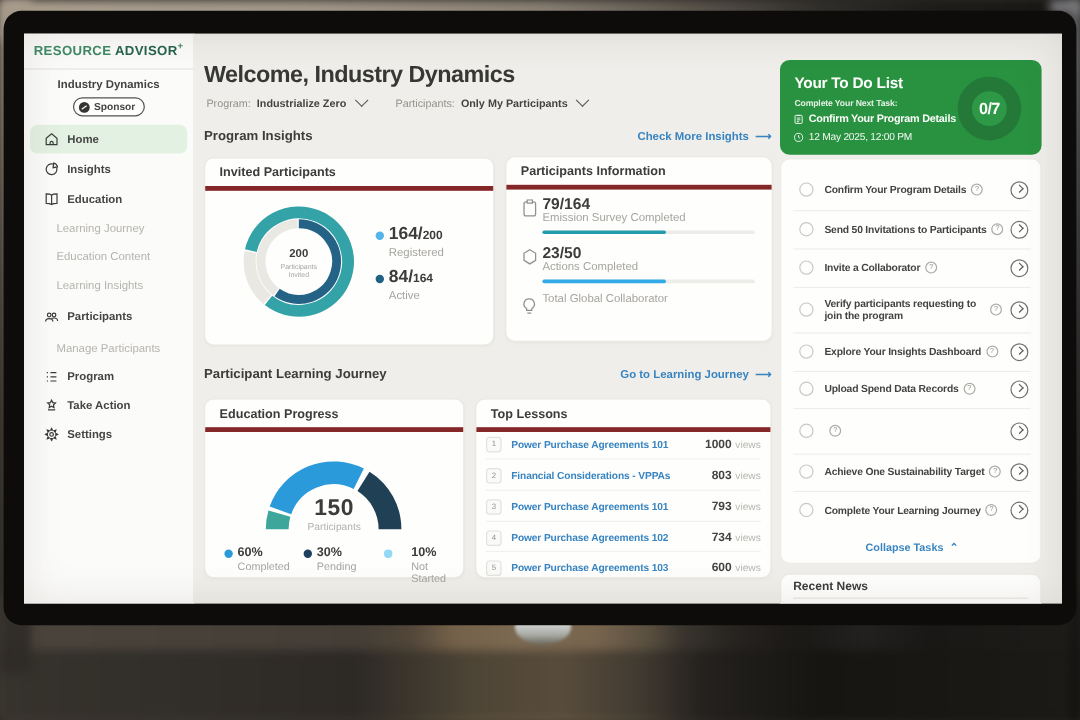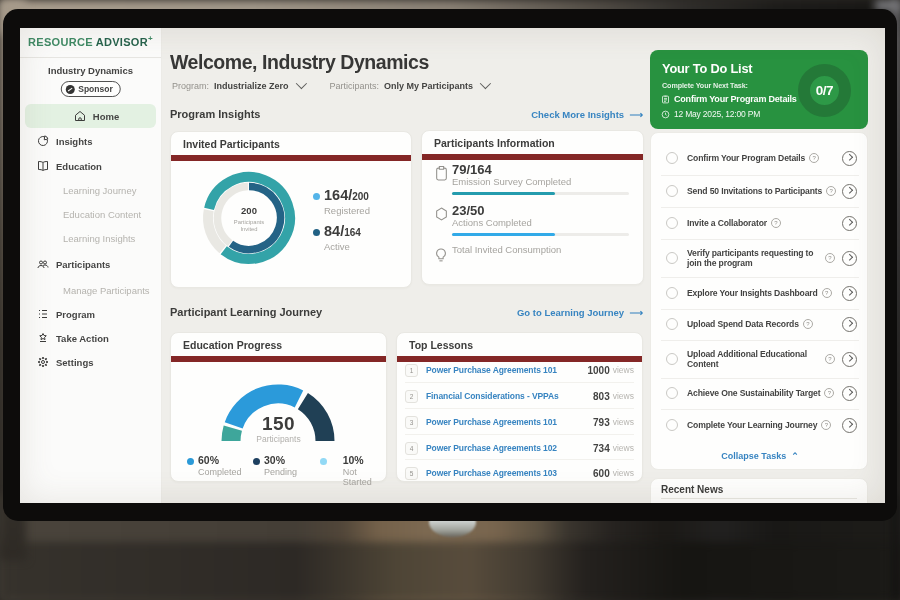--- a/index.html
+++ b/index.html
@@ -28,36 +28,36 @@
   .side-div{position:absolute;left:0;top:29px;width:141px;border-top:1px solid #e7e6e3;}
   .org{position:absolute;left:0;top:37px;width:141px;text-align:center;font-size:9.5px;font-weight:bold;color:#3a3a3a;}
   .pill{position:absolute;left:50%;transform:translateX(-50%);top:53px;height:14px;border:1.2px solid #4a4a4a;border-radius:9px;
     display:flex;align-items:center;padding:0 7px 0 4px;background:#fff;}
   .pill .dot{width:9px;height:9px;border-radius:50%;background:#2b2b2b;margin-right:4px;position:relative;}
   .pill .dot:after{content:"";position:absolute;left:2px;top:4px;width:5px;height:1.4px;background:#fff;transform:rotate(-35deg);}
   .pill .t{font-size:8.5px;color:#3a3a3a;font-weight:bold;}
   .menu{position:absolute;left:0;top:76px;width:141px;}
   .mi{position:relative;height:24px;display:flex;align-items:center;padding-left:17px;font-size:9.5px;font-weight:bold;color:#3c3c3c;}
   .mi.active{background:#e3f2e3;border-radius:6px;margin:0 5px;padding-left:12px;}
-  .menu .mi:nth-child(1){height:26px;justify-content:center;}.menu .mi:nth-child(2){height:26px;}.menu .mi:nth-child(7){height:28px;}.menu .mi:nth-child(12){height:28px;}
+  .menu .mi:nth-child(1){height:26px;}.menu .mi:nth-child(2){height:26px;}.menu .mi:nth-child(7){height:28px;}.menu .mi:nth-child(12){height:28px;}
   .mi svg{margin-right:7px;flex:0 0 auto;}
-  .mi.sub{font-weight:normal;color:#b3b1ad;padding-left:43px;}
+  .mi.sub{font-weight:normal;color:#b3b1ad;padding-left:27px;}
 
   
   .main{position:absolute;left:150px;top:0;width:472px;height:475px;}
   h1{margin:0;position:absolute;left:0;top:23px;font-size:19.5px;color:#2e2e2e;letter-spacing:-.45px;}
   .controls{position:absolute;left:2px;top:53px;font-size:9px;color:#8f8d89;display:flex;align-items:center;}
   .controls b{color:#3a3a3a;margin-left:5px;}
   .chev{display:inline-block;width:7px;height:7px;border-right:1.6px solid #555;border-bottom:1.6px solid #555;transform:rotate(45deg) translateY(-2px);margin:0 0 2px 7px;}
   .sec{position:absolute;width:472px;display:flex;justify-content:space-between;align-items:center;}
   .sec .h{font-size:11px;font-weight:bold;color:#333;}
   .link{font-size:9.5px;font-weight:bold;color:#2e7fc0;}
   .link .arr{font-weight:bold;letter-spacing:-1px;}
   .card{position:absolute;background:#fff;border:1px solid #e9e8e4;border-radius:8px;box-shadow:0 1px 2px rgba(0,0,0,.03);}
-  .card .ch{height:23px;line-height:24px;padding-left:12px;font-size:10.5px;font-weight:bold;color:#333;border-bottom:6px solid #7f1d1d;}
+  .card .ch{height:23px;line-height:24px;padding-left:12px;font-size:10.5px;font-weight:bold;color:#333;border-bottom:4px solid #7f1d1d;}
 
   
   .legend-row{display:flex;align-items:flex-start;}
   .ldot{width:7px;height:7px;border-radius:50%;margin:5px 4px 0 0;}
   .big{font-size:14.5px;font-weight:bold;color:#333;line-height:15px;}
   .big .sm{font-size:10px;}
   .lsub{font-size:9.5px;color:#a3a19d;margin-top:1px;}
 
   
   .pi-item{position:absolute;left:13px;width:197px;}
@@ -218,21 +218,21 @@
           <div class="pi-lab">Actions Completed</div>
           <div class="bar">
               <i style="width:103px;background:#29a7e9;"></i>
             </div>
         </div>
         <div class="pi-item" style="top:114px;">
           <span class="ic"><svg width="12" height="15" viewBox="0 0 22 28" fill="none" stroke="#8f8d89" stroke-width="2">
                 <path d="M11 2a8 8 0 0 1 4 15v3H7v-3a8 8 0 0 1 4-15z"></path>
                 <path d="M8 24h6"></path>
               </svg></span>
-          <div class="pi-lab">Total Invited Consumption</div>
+          <div class="pi-lab">Total Global Collaborator</div>
         </div>
       </div>
 
       <div class="sec" style="top:278px;">
           <span class="h">Participant Learning Journey</span>
           <span class="link">Go to Learning Journey&nbsp; <span class="arr">⟶</span></span>
         </div>
 
       <div class="card" style="left:0;top:304px;width:215px;height:148px;">
         <div class="ch">Education Progress</div>
@@ -361,21 +361,20 @@
         <div class="tsep" style="top:176px;"></div>
         <div class="task" style="top:181px;height:20px;">
             <span class="cb"></span>
             <span class="tx">Upload Spend Data Records</span>
             <span class="q">?</span>
             <span class="go"></span>
           </div>
         <div class="tsep" style="top:207px;"></div>
         <div class="task" style="top:213px;height:26px;">
             <span class="cb"></span>
-            <span class="tx" style="width:134px;flex:0 0 auto;">Upload Additional Educational Content</span>
             <span class="q">?</span>
             <span class="go"></span>
           </div>
         <div class="tsep" style="top:245px;"></div>
         <div class="task" style="top:250px;height:20px;">
             <span class="cb"></span>
             <span class="tx">Achieve One Sustainability Target</span>
             <span class="q">?</span>
             <span class="go"></span>
           </div>

